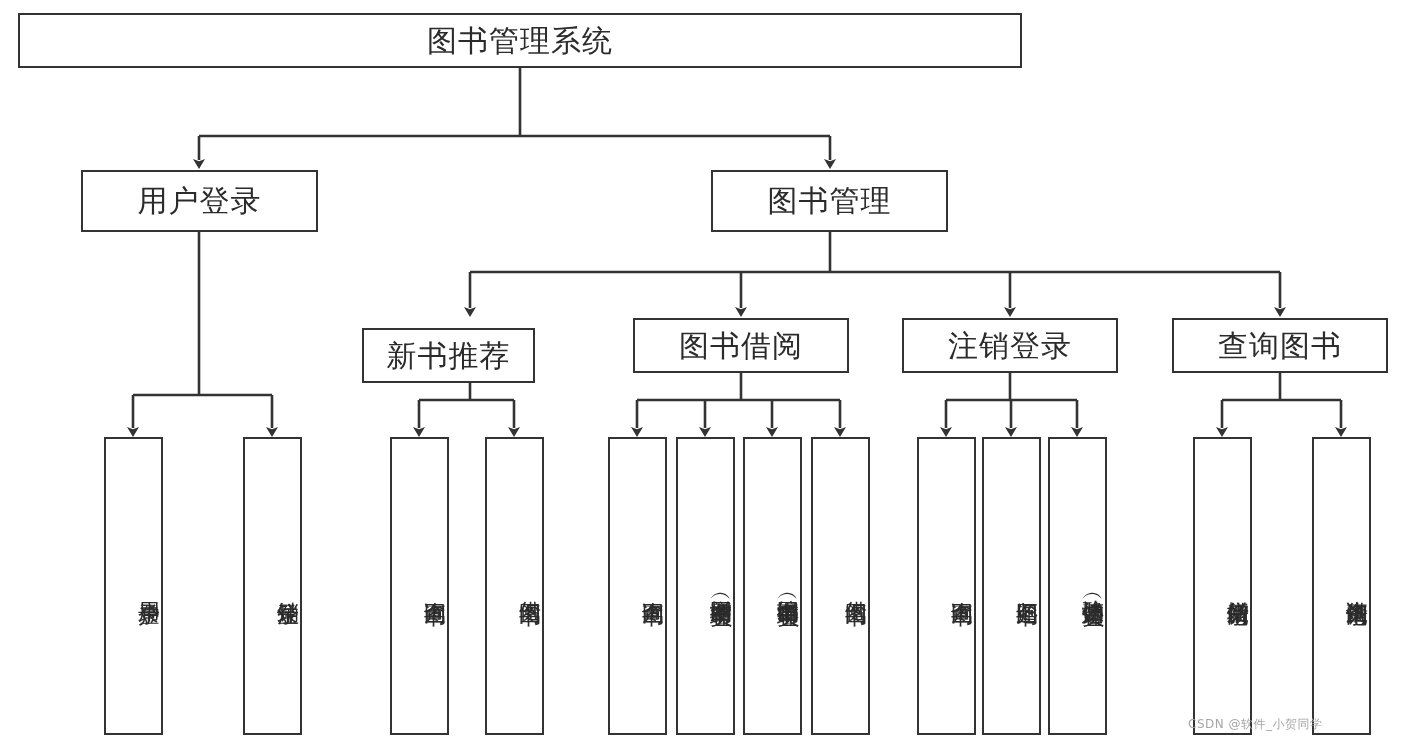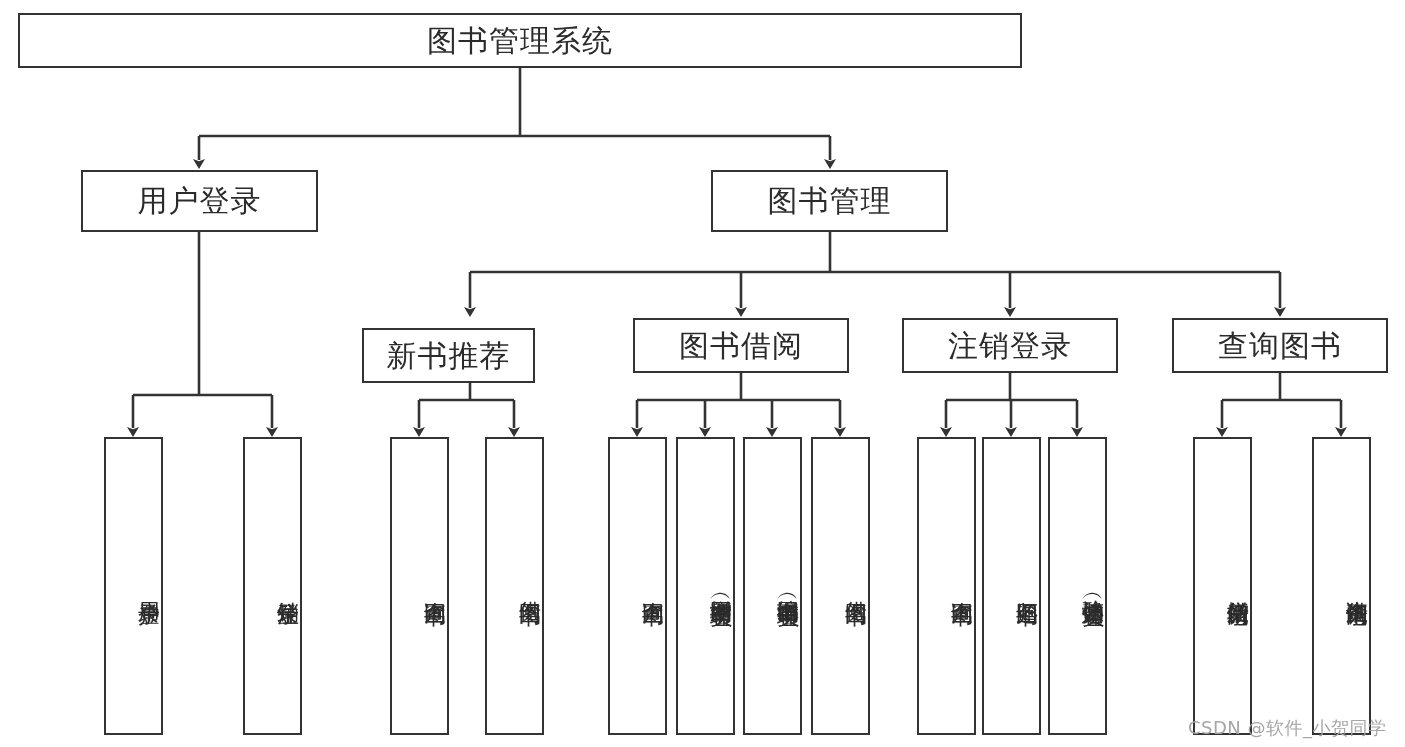--- a/index.html
+++ b/index.html
@@ -53,21 +53,21 @@
     justify-content: center;
   }
   .node.vert .vtext {
     writing-mode: vertical-rl;
     text-orientation: upright;
     display: block;
     white-space: nowrap;
   }
   .watermark {
     position: absolute;
-    font-size: 18px;
+    font-size: 12px;
     color: #a6a6a6;
     white-space: nowrap;
     z-index: 5;
     letter-spacing: 0.5px;
   }
 </style>
 </head>
 <body>
 
 <div id="canvas">

